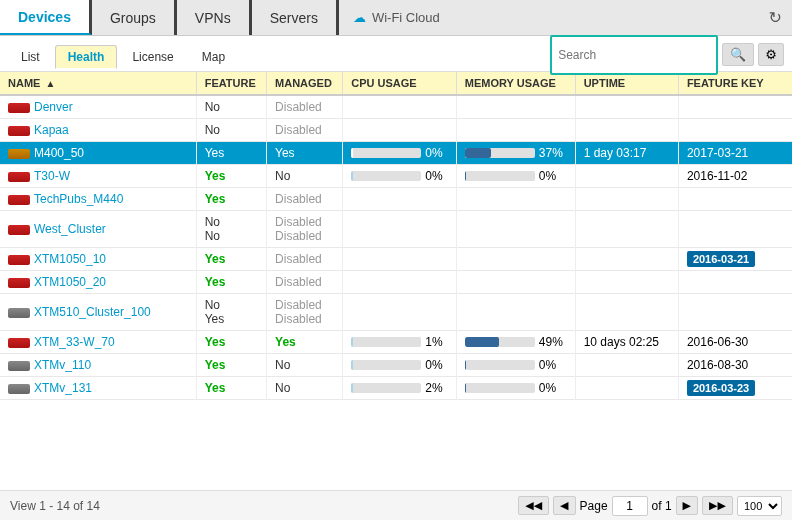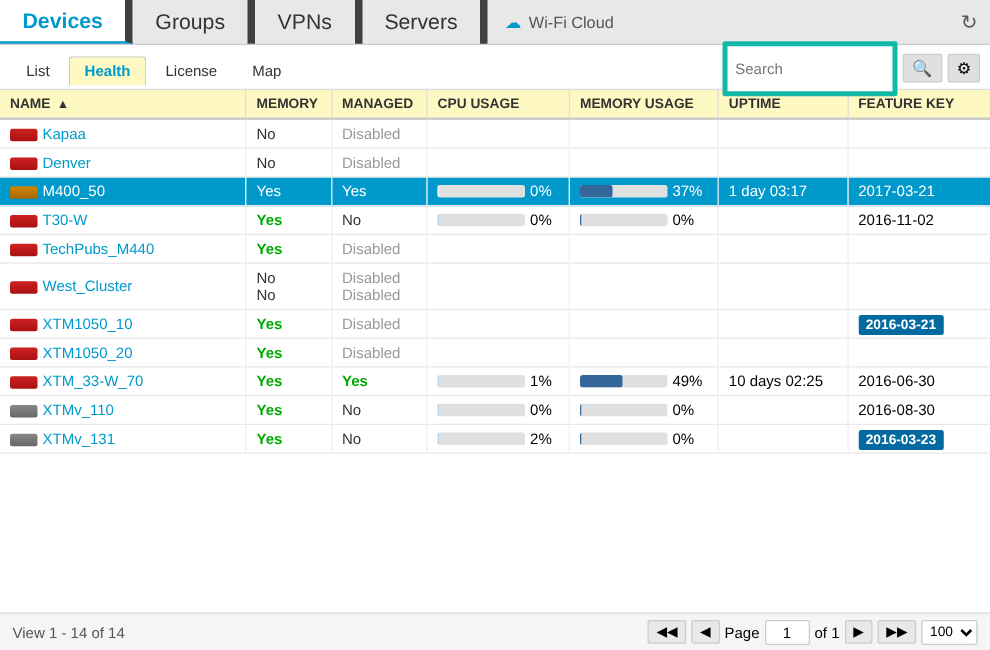--- a/index.html
+++ b/index.html
@@ -1,32 +1,32 @@
 <!DOCTYPE html>
 <html><head>
   <meta charset="utf-8">
   <style>
     * { box-sizing: border-box; margin: 0; padding: 0; }
     body { font-family: Arial, sans-serif; font-size: 12px; background: #f0f0f0; width: 792px; height: 520px; overflow: hidden; }
 
     
     .top-nav { display: flex; align-items: stretch; background: #e8e8e8; border-bottom: 1px solid #ccc; height: 36px; }
-    .top-nav .nav-tab { display: flex; align-items: center; padding: 16px 18px; cursor: pointer; font-size: 17px; border-right: 6px solid #404040; color: #333; text-decoration: none; }
+    .top-nav .nav-tab { display: flex; align-items: center; padding: 16px 18px; cursor: pointer; font-size: 14px; border-right: 3px solid #404040; color: #333; text-decoration: none; }
     .top-nav .nav-tab.active { background: #fff; color: #0099cc; border-bottom: 2px solid #0099cc; font-weight: bold; }
     .nav-wifi { display: flex; align-items: center; padding: 0 14px; gap: 6px; color: #555; font-size: 13px; }
     .nav-refresh { margin-left: auto; display: flex; align-items: center; padding: 0 10px; cursor: pointer; color: #555; font-size: 16px; }
 
     
     .sub-tabs { display: flex; align-items: center; background: #fff; border-bottom: 1px solid #ddd; padding: 6px 8px 0; height: 36px; }
     .sub-tab { padding: 4px 12px; cursor: pointer; color: #333; border: 1px solid transparent; border-bottom: none; margin-right: 2px; font-size: 12px; border-radius: 3px 3px 0 0; }
     .sub-tab.active { background: #fef9c3; border-color: #ccc; border-bottom: 1px solid #fff; margin-bottom: -1px; color: #0099cc; font-weight: bold; }
 
     
     .search-area { margin-left: auto; display: flex; align-items: center; gap: 4px; padding-bottom: 4px; }
-    .search-input { border: 4px solid #14b8a6; padding: 11px 6px; width: 140px; font-size: 12px; border-radius: 2px; }
+    .search-input { border: 2px solid #14b8a6; padding: 11px 6px; width: 168px; font-size: 12px; border-radius: 2px; }
     .search-btn { background: #e0e0e0; border: 1px solid #ccc; padding: 3px 7px; cursor: pointer; border-radius: 2px; font-size: 13px; }
     .filter-btn { background: #e0e0e0; border: 1px solid #ccc; padding: 3px 6px; cursor: pointer; border-radius: 2px; font-size: 13px; }
 
     
     .table-container { overflow-y: auto; height: calc(520px - 36px - 36px - 30px); background: #fff; }
     table { width: 100%; border-collapse: collapse; }
     thead th { background: #fef9c3; border-bottom: 2px solid #ccc; padding: 5px 8px; text-align: left; font-size: 11px; font-weight: bold; color: #333; white-space: nowrap; border-right: 1px solid #ddd; }
     thead th:last-child { border-right: none; }
     tbody tr { border-bottom: 1px solid #e8e8e8; }
     tbody tr.selected { background: #0099cc; color: #fff; }
@@ -110,43 +110,43 @@
 </div>
 
 <div class="table-container">
   <table>
     <thead>
       <tr>
         <th class="col-name">
           <span>NAME</span>
           <span class="sort-arrow">▲</span>
         </th>
-        <th class="col-logging">MEMORY</th>
+        <th class="col-logging">FEATURE</th>
         <th class="col-managed">MANAGED</th>
         <th class="col-cpu">CPU USAGE</th>
         <th class="col-mem">MEMORY USAGE</th>
         <th class="col-uptime">UPTIME</th>
         <th class="col-feature">FEATURE KEY</th>
       </tr>
     </thead>
     <tbody id="table-body">
     <tr>
     <td class="col-name">
+      <span style="display:inline-block;width:22px;height:10px;background:linear-gradient(to bottom,#cc2222,#aa1111);border-radius:2px;margin-right:4px;vertical-align:middle;"></span><a class="device-link" href="#">Denver</a>
+    </td>
+    <td class="col-logging"><span class="no-text">No</span></td>
+    <td class="col-managed"><span class="disabled-text">Disabled</span></td>
+    <td class="col-cpu"></td>
+    <td class="col-mem"></td>
+    <td class="col-uptime"><span></span></td>
+    <td class="col-feature"></td>
+  </tr>
+        <tr>
+    <td class="col-name">
       <span style="display:inline-block;width:22px;height:10px;background:linear-gradient(to bottom,#cc2222,#aa1111);border-radius:2px;margin-right:4px;vertical-align:middle;"></span><a class="device-link" href="#">Kapaa</a>
-    </td>
-    <td class="col-logging"><span class="no-text">No</span></td>
-    <td class="col-managed"><span class="disabled-text">Disabled</span></td>
-    <td class="col-cpu"></td>
-    <td class="col-mem"></td>
-    <td class="col-uptime"><span></span></td>
-    <td class="col-feature"></td>
-  </tr>
-        <tr>
-    <td class="col-name">
-      <span style="display:inline-block;width:22px;height:10px;background:linear-gradient(to bottom,#cc2222,#aa1111);border-radius:2px;margin-right:4px;vertical-align:middle;"></span><a class="device-link" href="#">Denver</a>
     </td>
     <td class="col-logging"><span class="no-text">No</span></td>
     <td class="col-managed"><span class="disabled-text">Disabled</span></td>
     <td class="col-cpu"></td>
     <td class="col-mem"></td>
     <td class="col-uptime"><span></span></td>
     <td class="col-feature"></td>
   </tr>
         <tr class="selected">
     <td class="col-name">
@@ -236,20 +236,37 @@
     <td class="col-mem"></td>
     <td class="col-uptime"><span></span></td>
     <td class="col-feature"><span class="feature-key-red">2016-03-21</span></td>
   </tr>
         <tr>
     <td class="col-name">
       <span style="display:inline-block;width:22px;height:10px;background:linear-gradient(to bottom,#cc2222,#aa1111);border-radius:2px;margin-right:4px;vertical-align:middle;"></span><a class="device-link" href="#">XTM1050_20</a>
     </td>
     <td class="col-logging"><span class="yes-text">Yes</span></td>
     <td class="col-managed"><span class="disabled-text">Disabled</span></td>
+    <td class="col-cpu"></td>
+    <td class="col-mem"></td>
+    <td class="col-uptime"><span></span></td>
+    <td class="col-feature"></td>
+  </tr>
+        <tr>
+    <td class="col-name">
+      <span style="display:inline-block;width:22px;height:10px;background:linear-gradient(to bottom,#888,#666);border-radius:2px;margin-right:4px;vertical-align:middle;"></span><a class="device-link" href="#">XTM510_Cluster_100</a>
+    </td>
+    <td class="col-logging">
+            <div class="no-text">No</div>
+            <div class="no-text">Yes</div>
+          </td>
+    <td class="col-managed">
+            <div class="disabled-text">Disabled</div>
+            <div class="disabled-text">Disabled</div>
+          </td>
     <td class="col-cpu"></td>
     <td class="col-mem"></td>
     <td class="col-uptime"><span></span></td>
     <td class="col-feature"></td>
   </tr>
         <tr>
     <td class="col-name">
       <span style="display:inline-block;width:22px;height:10px;background:linear-gradient(to bottom,#cc2222,#aa1111);border-radius:2px;margin-right:4px;vertical-align:middle;"></span><a class="device-link" href="#">XTM_33-W_70</a>
     </td>
     <td class="col-logging"><span class="yes-text">Yes</span></td>

